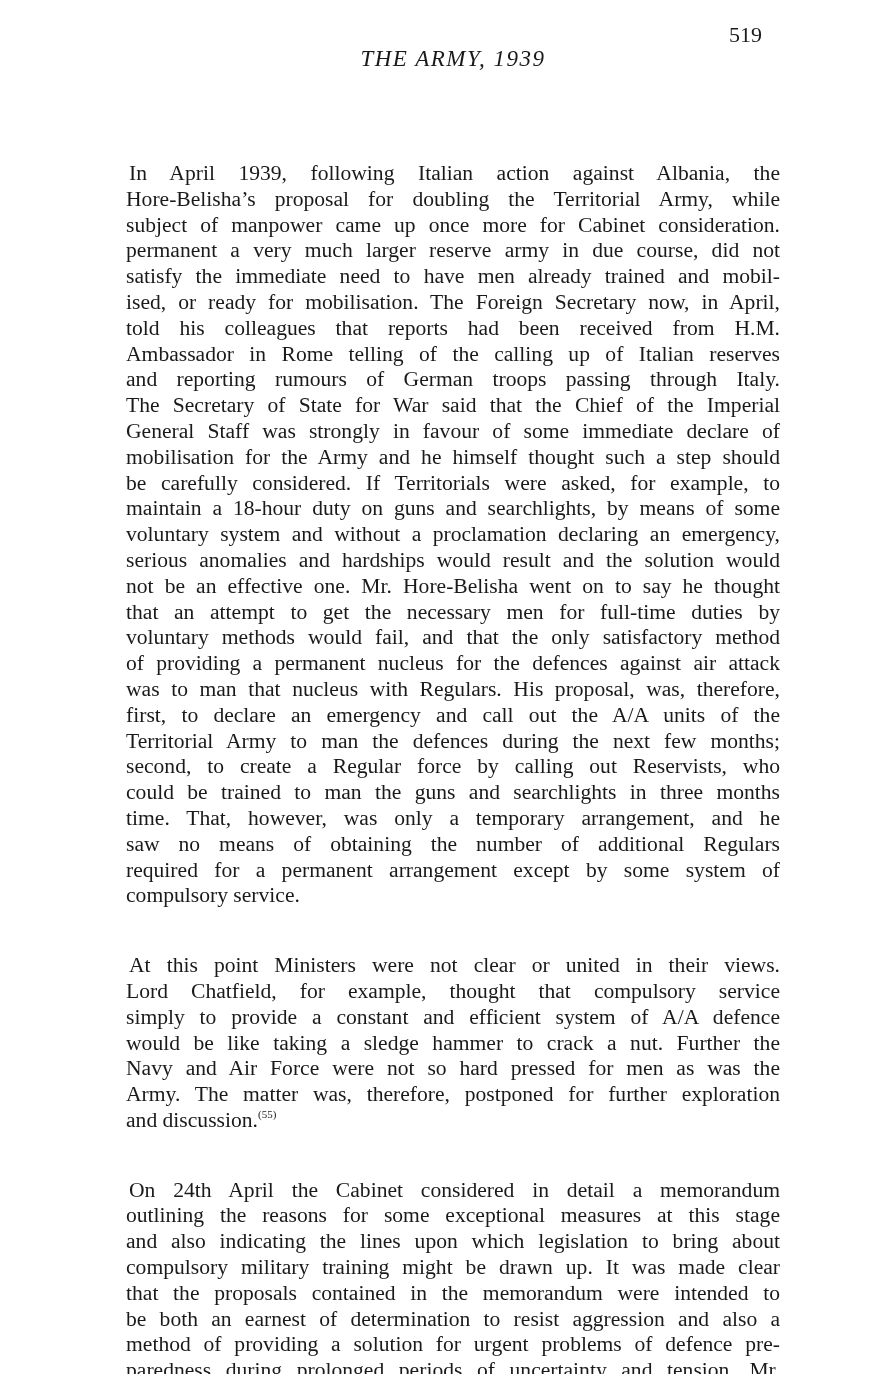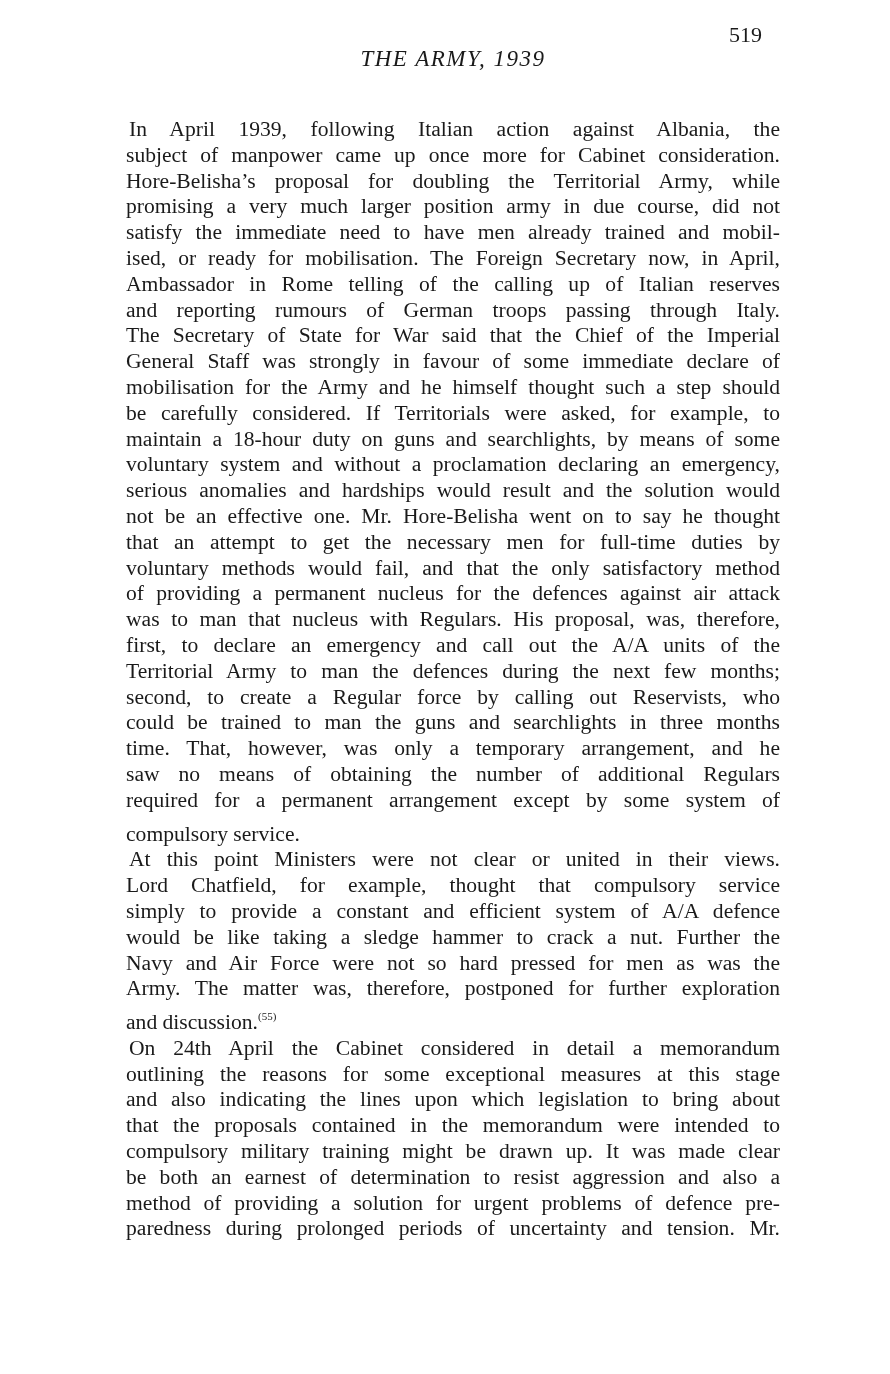--- a/index.html
+++ b/index.html
@@ -17,40 +17,41 @@
   .page-number {
     position: absolute; right: 18px; top: 0; font-size: 22px;
   }
   .body-text {
     position: absolute; top: 117px; left: 126px; width: 654px;
     font-size: 21.6px; line-height: 25.8px;
   }
   .line {
     display: block; text-align: justify; text-align-last: justify; white-space: nowrap; height: 25.8px;
   }
-  .line.last { text-align-last: left; margin-top: 8px; }
-  .line.indent { padding-left: 3px; }
+  .line.last { text-align-last: left; }
+  .line.indent { padding-left: 3px; margin-top: 44px; }
   sup { font-size: 11px; font-weight: normal; vertical-align: 9px; line-height: 0; }
 </style>
 </head>
 <body>
 
 <div class="header">
   <div class="running-title">THE ARMY, 1939</div>
   <div class="page-number">519</div>
 </div>
 
 <div class="body-text">
   <div id="p0">
       <span class="line indent"><span>In April 1939, following Italian action against Albania, the</span></span>
+      <span class="line"><span>Hore-Belisha’s proposal for doubling the Territorial Army, while</span></span>
       <span class="line"><span>subject of manpower came up once more for Cabinet consideration.</span></span>
-      <span class="line"><span>Hore-Belisha’s proposal for doubling the Territorial Army, while</span></span>
-      <span class="line"><span>promising a very much larger position army in due course, did not</span></span>
+      <span class="line"><span>permanent a very much larger reserve army in due course, did not</span></span>
       <span class="line"><span>satisfy the immediate need to have men already trained and mobil-</span></span>
       <span class="line"><span>ised, or ready for mobilisation. The Foreign Secretary now, in April,</span></span>
+      <span class="line"><span>told his colleagues that reports had been received from H.M.</span></span>
       <span class="line"><span>Ambassador in Rome telling of the calling up of Italian reserves</span></span>
       <span class="line"><span>and reporting rumours of German troops passing through Italy.</span></span>
       <span class="line"><span>The Secretary of State for War said that the Chief of the Imperial</span></span>
       <span class="line"><span>General Staff was strongly in favour of some immediate declare of</span></span>
       <span class="line"><span>mobilisation for the Army and he himself thought such a step should</span></span>
       <span class="line"><span>be carefully considered. If Territorials were asked, for example, to</span></span>
       <span class="line"><span>maintain a 18-hour duty on guns and searchlights, by means of some</span></span>
       <span class="line"><span>voluntary system and without a proclamation declaring an emergency,</span></span>
       <span class="line"><span>serious anomalies and hardships would result and the solution would</span></span>
       <span class="line"><span>not be an effective one. Mr. Hore-Belisha went on to say he thought</span></span>
@@ -73,19 +74,19 @@
       <span class="line"><span>simply to provide a constant and efficient system of A/A defence</span></span>
       <span class="line"><span>would be like taking a sledge hammer to crack a nut. Further the</span></span>
       <span class="line"><span>Navy and Air Force were not so hard pressed for men as was the</span></span>
       <span class="line"><span>Army. The matter was, therefore, postponed for further exploration</span></span>
       <span class="line last"><span>and discussion.</span><sup>(55)</sup></span>
     </div>
   <div id="p2">
       <span class="line indent"><span>On 24th April the Cabinet considered in detail a memorandum</span></span>
       <span class="line"><span>outlining the reasons for some exceptional measures at this stage</span></span>
       <span class="line"><span>and also indicating the lines upon which legislation to bring about</span></span>
+      <span class="line"><span>compulsory military training might be drawn up. It was made clear</span></span>
       <span class="line"><span>that the proposals contained in the memorandum were intended to</span></span>
-      <span class="line"><span>compulsory military training might be drawn up. It was made clear</span></span>
       <span class="line"><span>be both an earnest of determination to resist aggression and also a</span></span>
       <span class="line"><span>method of providing a solution for urgent problems of defence pre-</span></span>
       <span class="line"><span>paredness during prolonged periods of uncertainty and tension. Mr.</span></span>
     </div>
 </div>
 
 </body></html>

